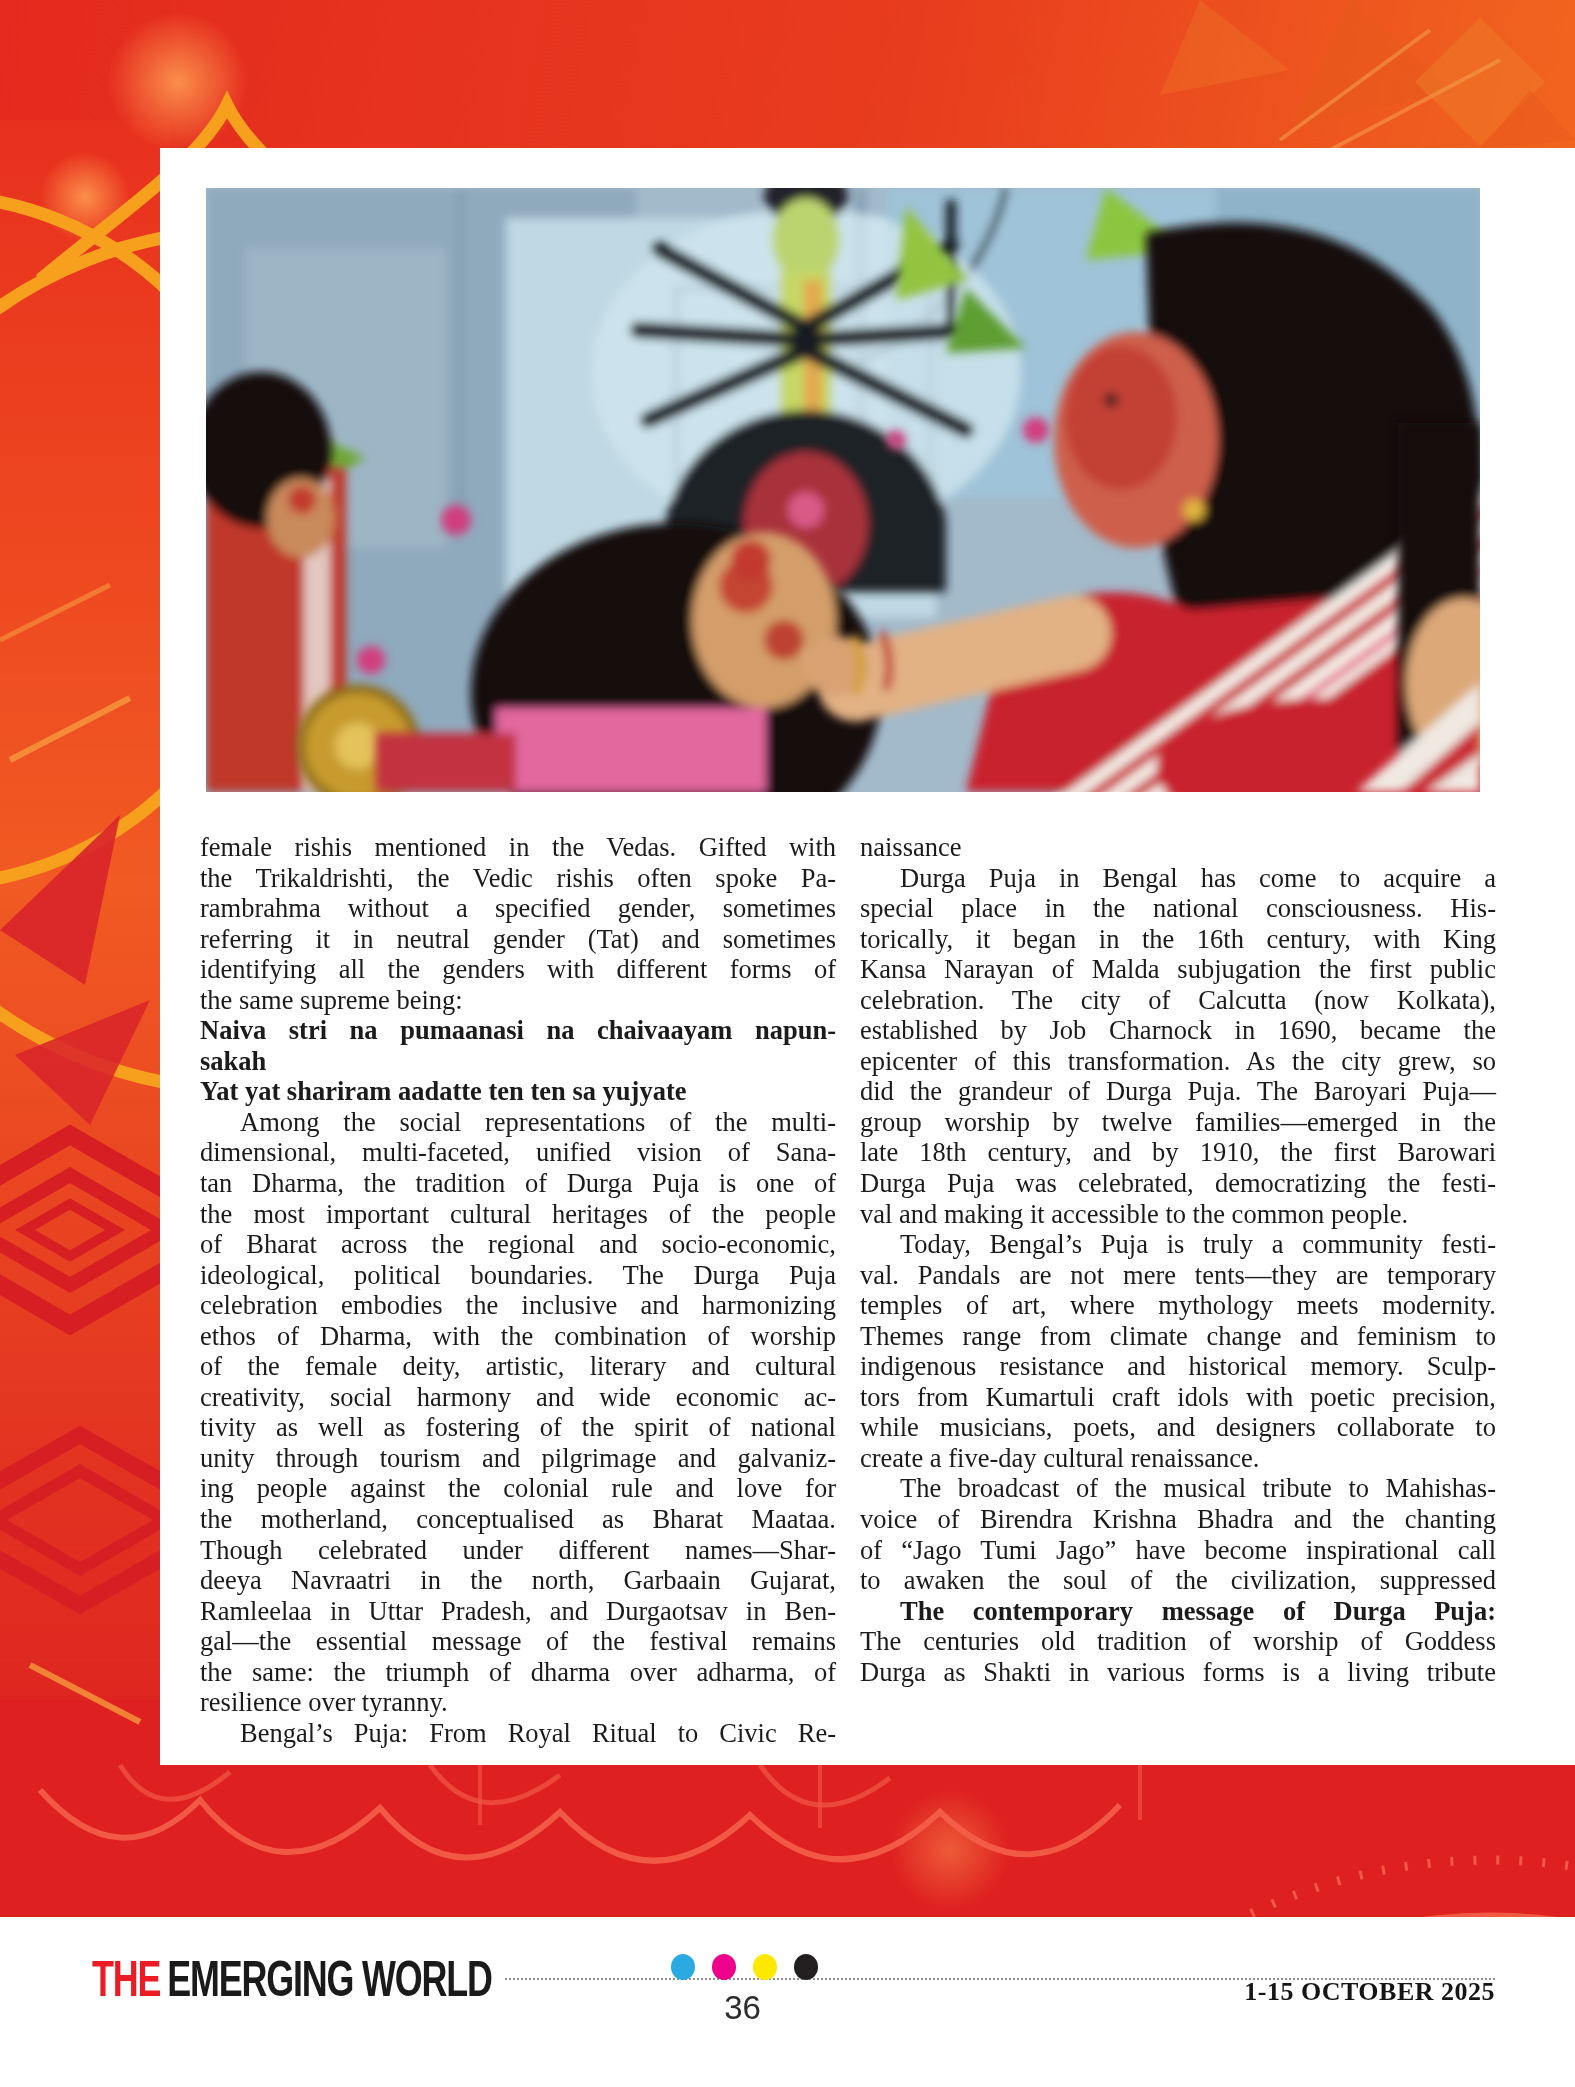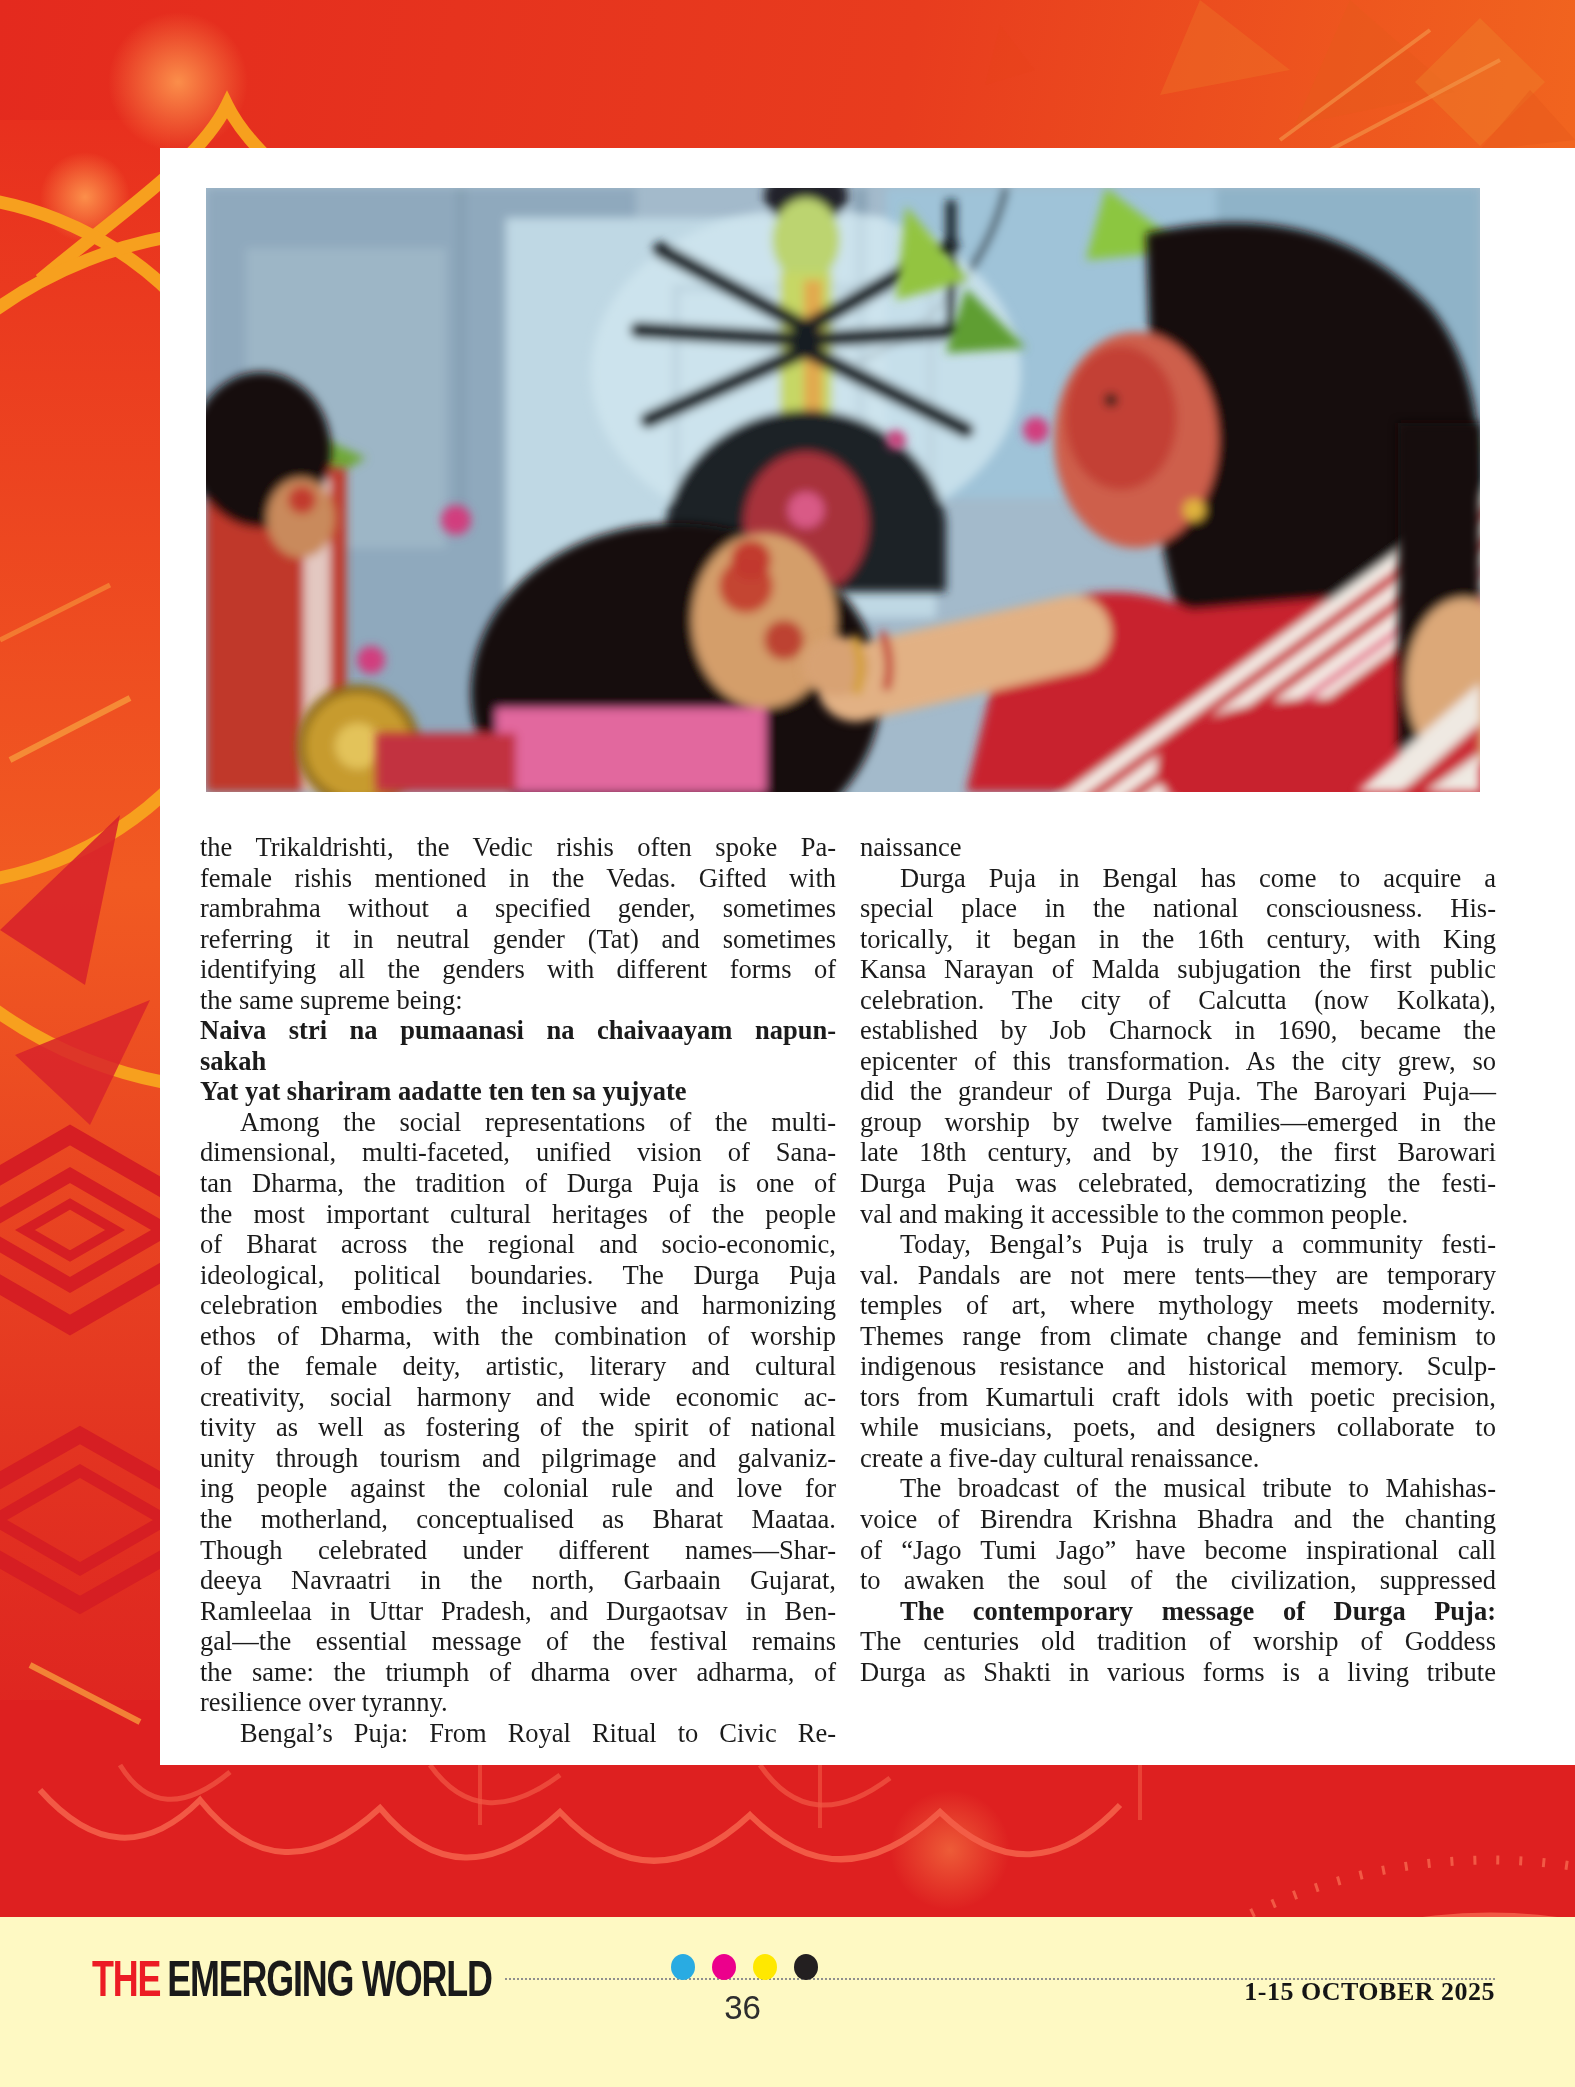--- a/index.html
+++ b/index.html
@@ -22,21 +22,21 @@
     position:absolute;top:684px;width:636px;
     font-size:26.5px;line-height:30.55px;color:#1B1B1B;
   }
   .col-left{left:40px;}
   .col-right{left:700px;}
   .tline{text-align:justify;text-align-last:justify;}
   .tline.pend{text-align-last:left;}
   .tline.pind{text-indent:40px;}
   .tline.bold{font-weight:bold;}
   .footer{
-    position:absolute;left:0;top:1917px;width:1575px;height:170px;background:#fef9c3;
+    position:absolute;left:0;top:1917px;width:1575px;height:170px;background:#ffffff;
   }
   .brand{
     position:absolute;left:92px;top:32px;
     font-family:"Liberation Sans", sans-serif;font-weight:900;font-size:46px;
     letter-spacing:-1.5px;white-space:nowrap;color:#1A1A1A;
     transform:scaleX(.78) scaleY(1.1);transform-origin:left top;
   }
   .brand .the{color:#EC1C24;margin-right:9px;}
   .dotted-rule{
     position:absolute;left:505px;top:61px;width:990px;height:0;
@@ -228,22 +228,22 @@
       <g filter="url(#soft)">
         <rect x="1192" y="235" width="82" height="369" fill="#15100C"></rect>
         <ellipse cx="1258" cy="495" rx="58" ry="85" fill="#DCA878"></ellipse>
         <polygon points="1150,604 1274,495 1274,604" fill="#EFE9E2"></polygon>
         <polygon points="1195,604 1274,535 1274,565 1220,604" fill="#CB2B35"></polygon>
       </g>
     </svg>
   </div>
 
   <div class="col col-left">
+      <div class="tline">female rishis mentioned in the Vedas. Gifted with</div>
       <div class="tline">the Trikaldrishti, the Vedic rishis often spoke Pa-</div>
-      <div class="tline">female rishis mentioned in the Vedas. Gifted with</div>
       <div class="tline">rambrahma without a specified gender, sometimes</div>
       <div class="tline">referring it in neutral gender (Tat) and sometimes</div>
       <div class="tline">identifying all the genders with different forms of</div>
       <div class="tline pend">the same supreme being:</div>
       <div class="tline bold">Naiva stri na pumaanasi na chaivaayam napun-</div>
       <div class="tline bold pend">sakah</div>
       <div class="tline bold pend">Yat yat shariram aadatte ten ten sa yujyate</div>
       <div class="tline pind">Among the social representations of the multi-</div>
       <div class="tline">dimensional, multi-faceted, unified vision of Sana-</div>
       <div class="tline">tan Dharma, the tradition of Durga Puja is one of</div>

